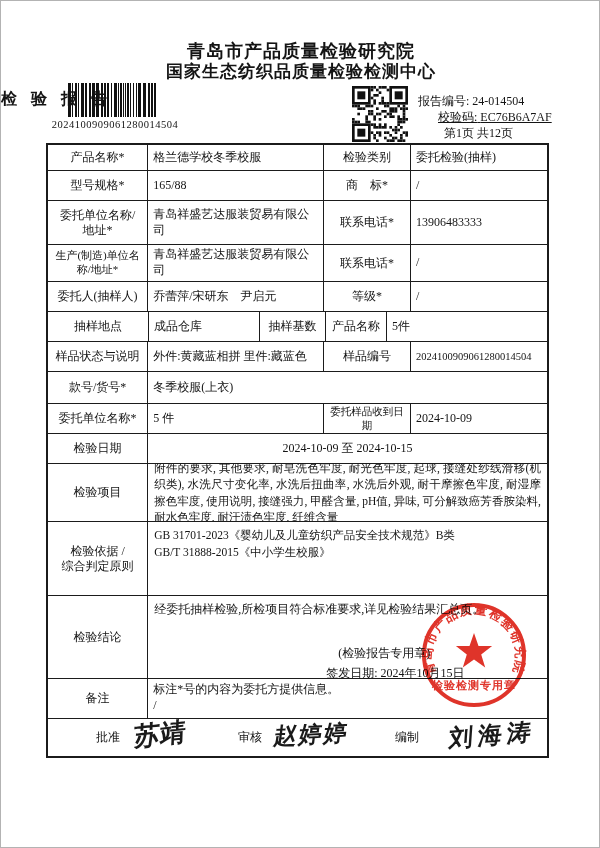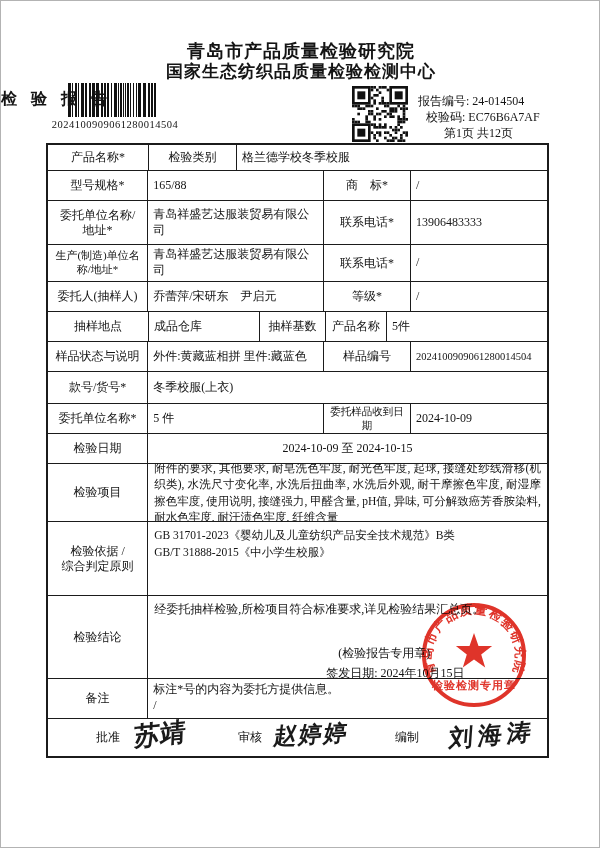--- a/index.html
+++ b/index.html
@@ -11,21 +11,21 @@
     margin:0 auto;
   }
   .abs { position:absolute; }
   .org1 { top:38px; left:0; width:600px; text-align:center; font-size:18px; font-weight:bold; letter-spacing:1px; }
   .org2 { top:59px; left:0; width:600px; text-align:center; font-size:17px; font-weight:bold; letter-spacing:1px; }
   .rpt-title { top:88px; left:0; width:600px; text-align:left; font-size:16px; font-weight:bold; letter-spacing:5px; }
   .barcode-wrap { top:82px; left:67px; }
   .barcode-num { top:118px; left:48px; width:132px; text-align:center; font-size:10.5px; letter-spacing:0.5px; }
   .qr-wrap { top:85px; left:351px; }
   .info-block { top:92px; left:417px; width:160px; font-size:12px; line-height:16px; }
-  .info-l2 { margin-left:8px; }
+  .info-l2 { margin-left:20px;text-decoration:underline; }
   .info-l3 { margin-left:26px; }
 
   .rtable { position:absolute; top:142px; left:45px; width:503px; border:2px solid #1b1b1b; background:#fff;font-family:Liberation Serif, serif; }
   .tr { display:flex; border-bottom:1px solid #1b1b1b; }
   .tr:last-child { border-bottom:none; }
   .td { border-right:1px solid #1b1b1b; display:flex; align-items:center; font-size:12px; overflow:hidden; }
   .td:last-child { border-right:none; }
   .td.lab { justify-content:center; text-align:center; white-space:pre-line; line-height:1.25; padding:1px 2px; }
   .td.val { padding:1px 5px; line-height:1.3; }
   .sm { font-size:10.5px; }
@@ -229,22 +229,23 @@
   <div class="abs info-block">
     <div><span>报告编号:</span> <span>24-014504</span></div>
     <div class="info-l2"><span>校验码:</span> <span>EC76B6A7AF</span></div>
     <div class="info-l3">第1页 共12页</div>
   </div>
 
   <div class="rtable">
 
     <div class="tr" style="height:26px">
       <div class="td lab" style="width:101px">产品名称*</div>
+      <div class="td val" style="width:177px">格兰德学校冬季校服</div>
       <div class="td lab" style="width:88px">检验类别</div>
-      <div class="td val" style="width:177px">格兰德学校冬季校服</div>
+      <div class="td val" style="width:137px">委托检验(抽样)</div>
     </div>
 
     <div class="tr" style="height:30px">
       <div class="td lab" style="width:101px">型号规格*</div>
       <div class="td val" style="width:177px">165/88</div>
       <div class="td lab" style="width:88px">商　标*</div>
       <div class="td val" style="width:137px">/</div>
     </div>
 
     <div class="tr" style="height:44px">

